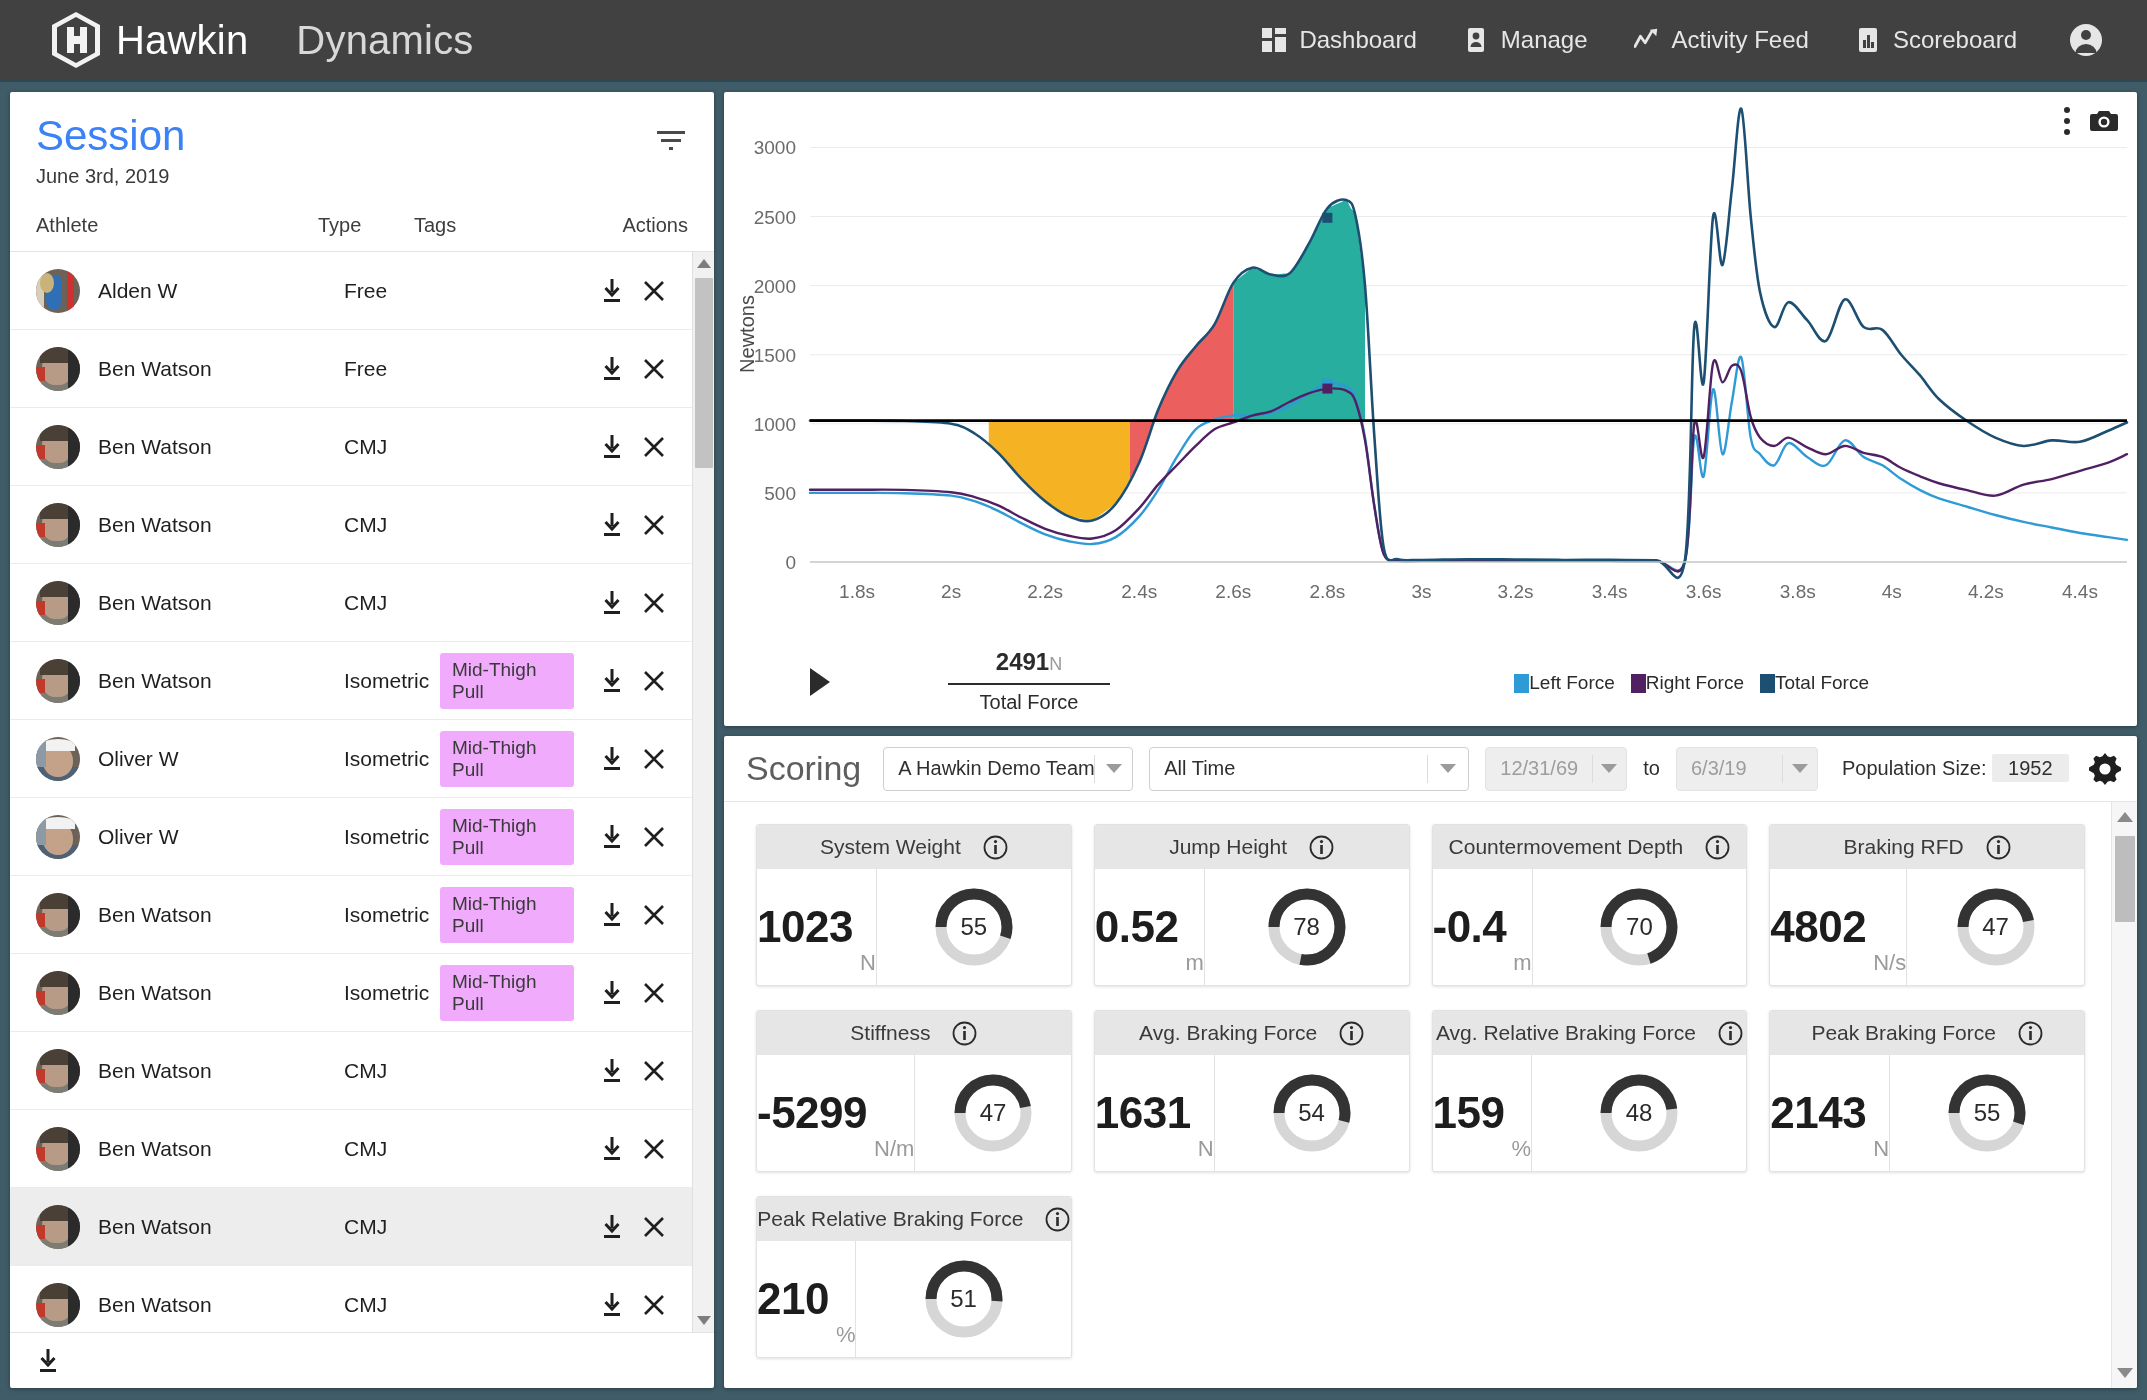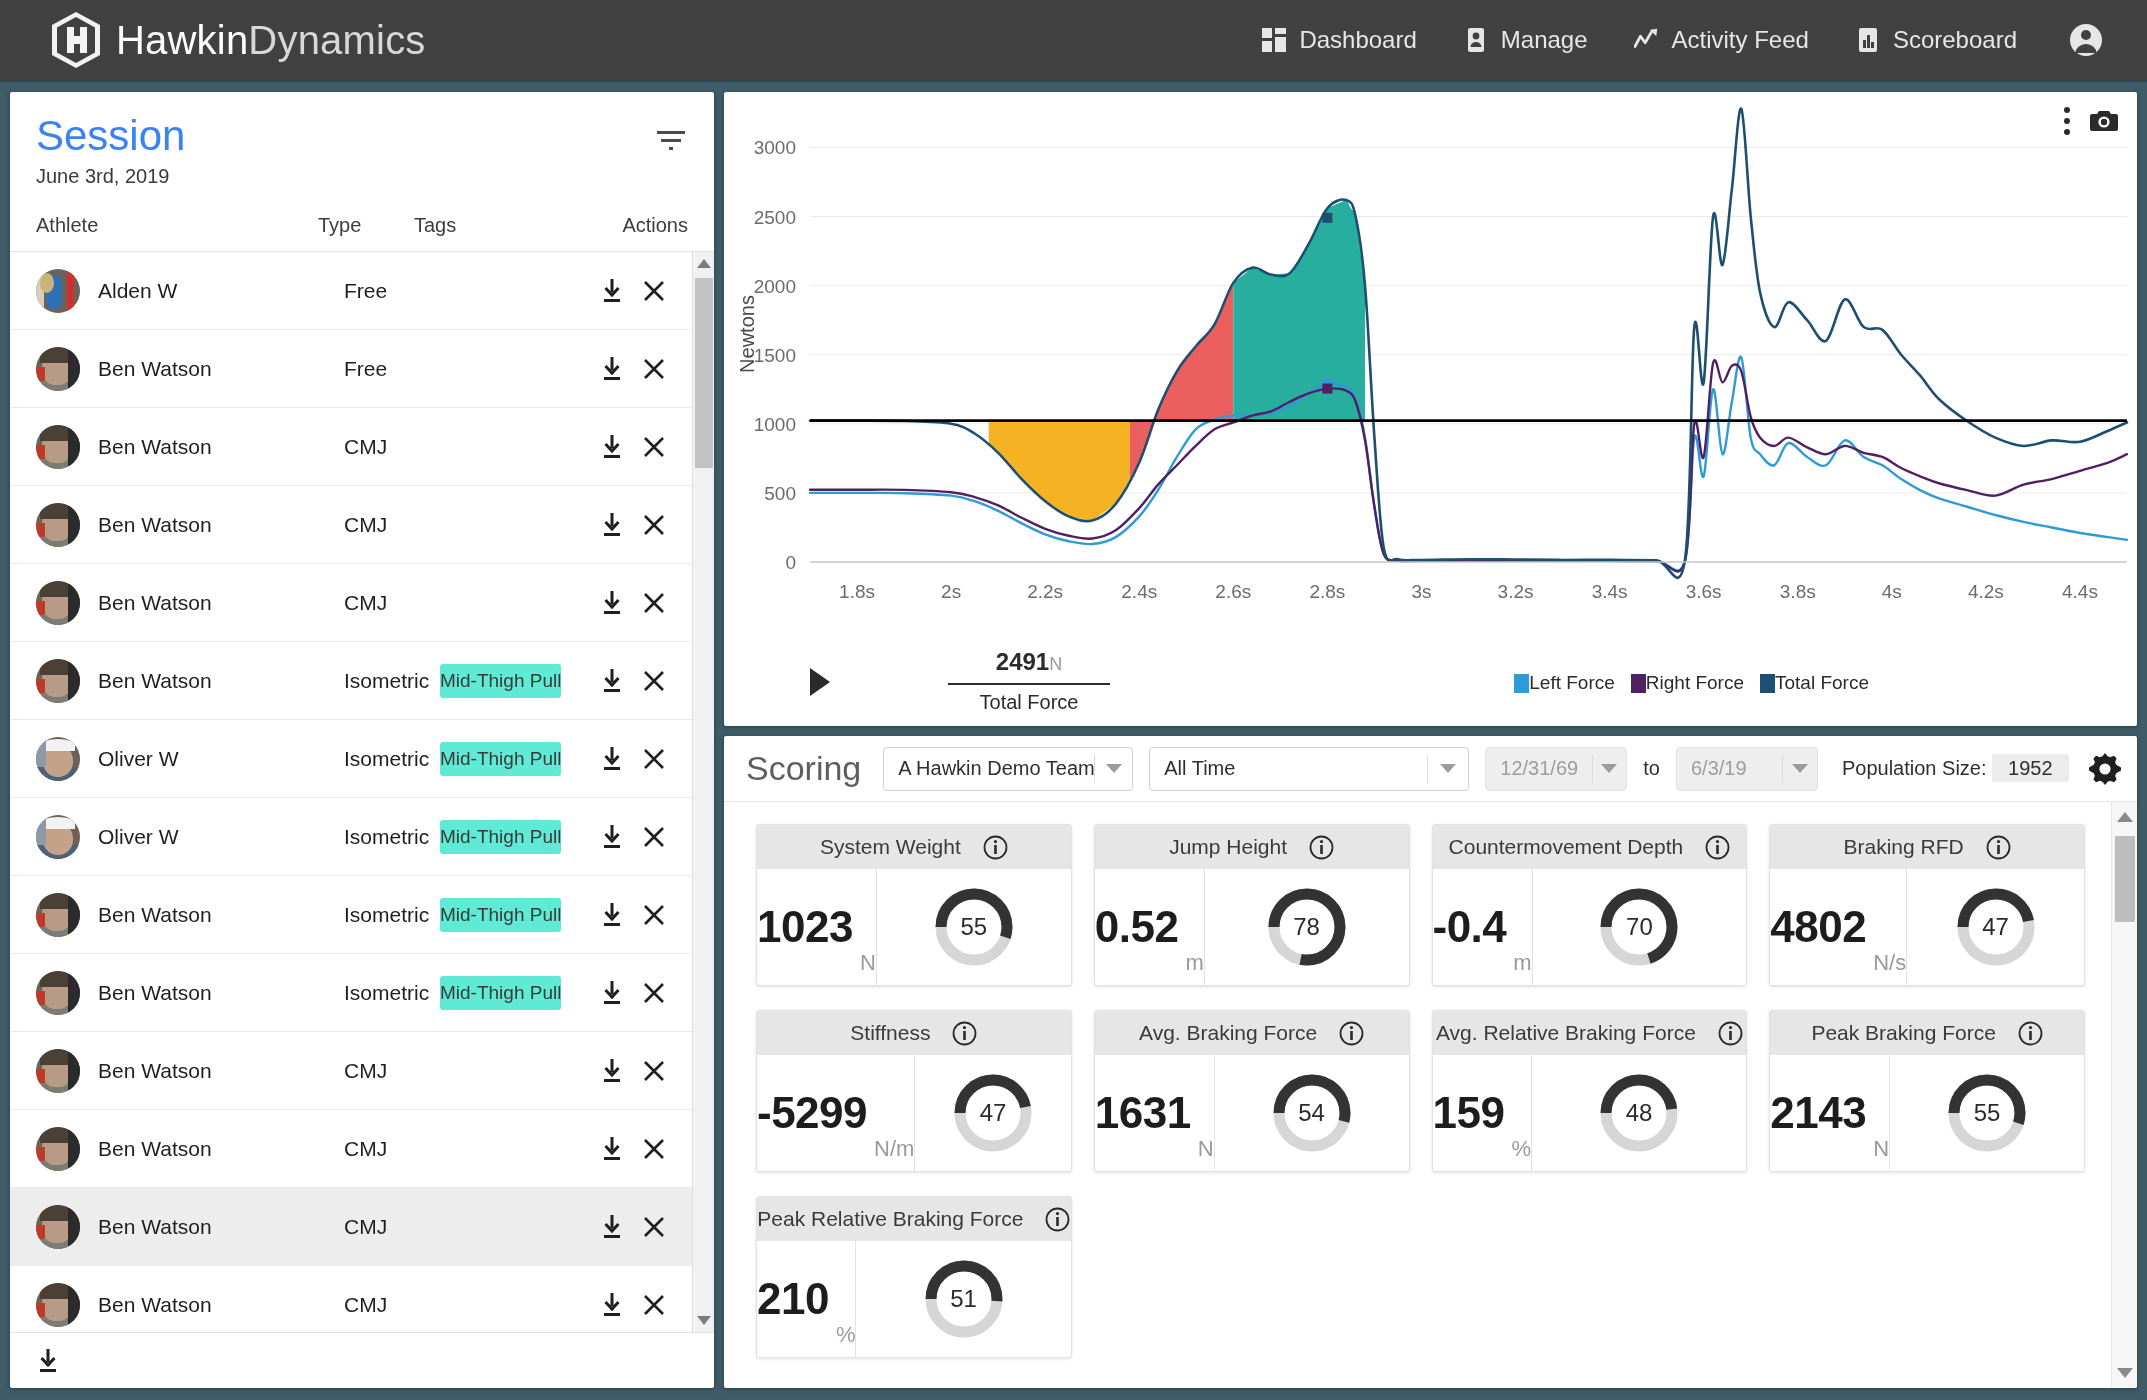--- a/index.html
+++ b/index.html
@@ -14,21 +14,21 @@
   .topbar {
     position: absolute; top: 0; left: 0;
     width: 2147px; height: 82px;
     background: #414141;
     display: flex; align-items: center;
     border-bottom: 2px solid #2f4751;
   }
   .brand { display: flex; align-items: center; margin-left: 50px; }
   .brand-logo { width: 52px; height: 58px; margin-right: 14px; }
   .brand-text { font-size: 40px; color: #ffffff; font-weight: 300; letter-spacing: .2px; }
-  .brand-text .light { color: #d8d8d8; font-weight: 200; }
+  .brand-text .light { color: #d8d8d8; font-weight: 200; margin-left: 48px; }
 
   .nav { display: flex; align-items: center; margin-left: auto; margin-right: 44px; gap: 46px; }
   .nav-item { display: flex; align-items: center; gap: 12px; cursor: pointer; }
   .nav-label { font-size: 24px; color: #e6e6e6; font-weight: 300; }
   .nav-icon { width: 26px; height: 26px; display: block; }
   .acct-icon { width: 34px; height: 34px; display: block; margin-left: 6px; }
 
   
   .shell {
     position: absolute; top: 82px; left: 0;
@@ -89,22 +89,22 @@
 
   .av-alden i.f { left: 10px; top: 6px; width: 16px; height: 34px; background: #2f6fb5; border-radius: 30%; }
   .av-alden i.h { left: 4px; top: 4px;  width: 14px; height: 20px; border-radius: 50%; background: #c9b37a; }
   .av-alden i.r { right: 6px; top: 0;   width: 7px;  height: 46px; background: #cf3030; }
   .av-alden i.b { left: 0px; top: 0;    width: 8px;  height: 46px; background: #d8cfbb; }
 
   .r-name { width: 246px; font-size: 21px; color: #1f1f1f; }
   .r-type { width: 96px; font-size: 21px; color: #1f1f1f; }
   .r-tags { flex: 1; }
   .tag {
-    display: inline-block; background: #5eead4; color: #3a3a3a;
-    font-size: 19px; padding: 6px 0; border-radius: 3px;
+    display: inline-block; background: #f0abfc; color: #3a3a3a;
+    font-size: 19px; padding: 6px 12px; border-radius: 3px;
   }
   .r-actions { width: 92px; display: flex; justify-content: flex-end; gap: 18px; align-items: center; }
   .ic-dl { width: 24px; height: 26px; cursor: pointer; }
   .ic-x  { width: 24px; height: 24px; cursor: pointer; }
 
   .list-scroll {
     position: absolute; top: 0; right: 0; bottom: 0; width: 22px;
     background: #f1f1f1; border-left: 1px solid #e0e0e0;
   }
   .ls-up, .ls-dn { position: absolute; left: 4px; width: 0; height: 0;

